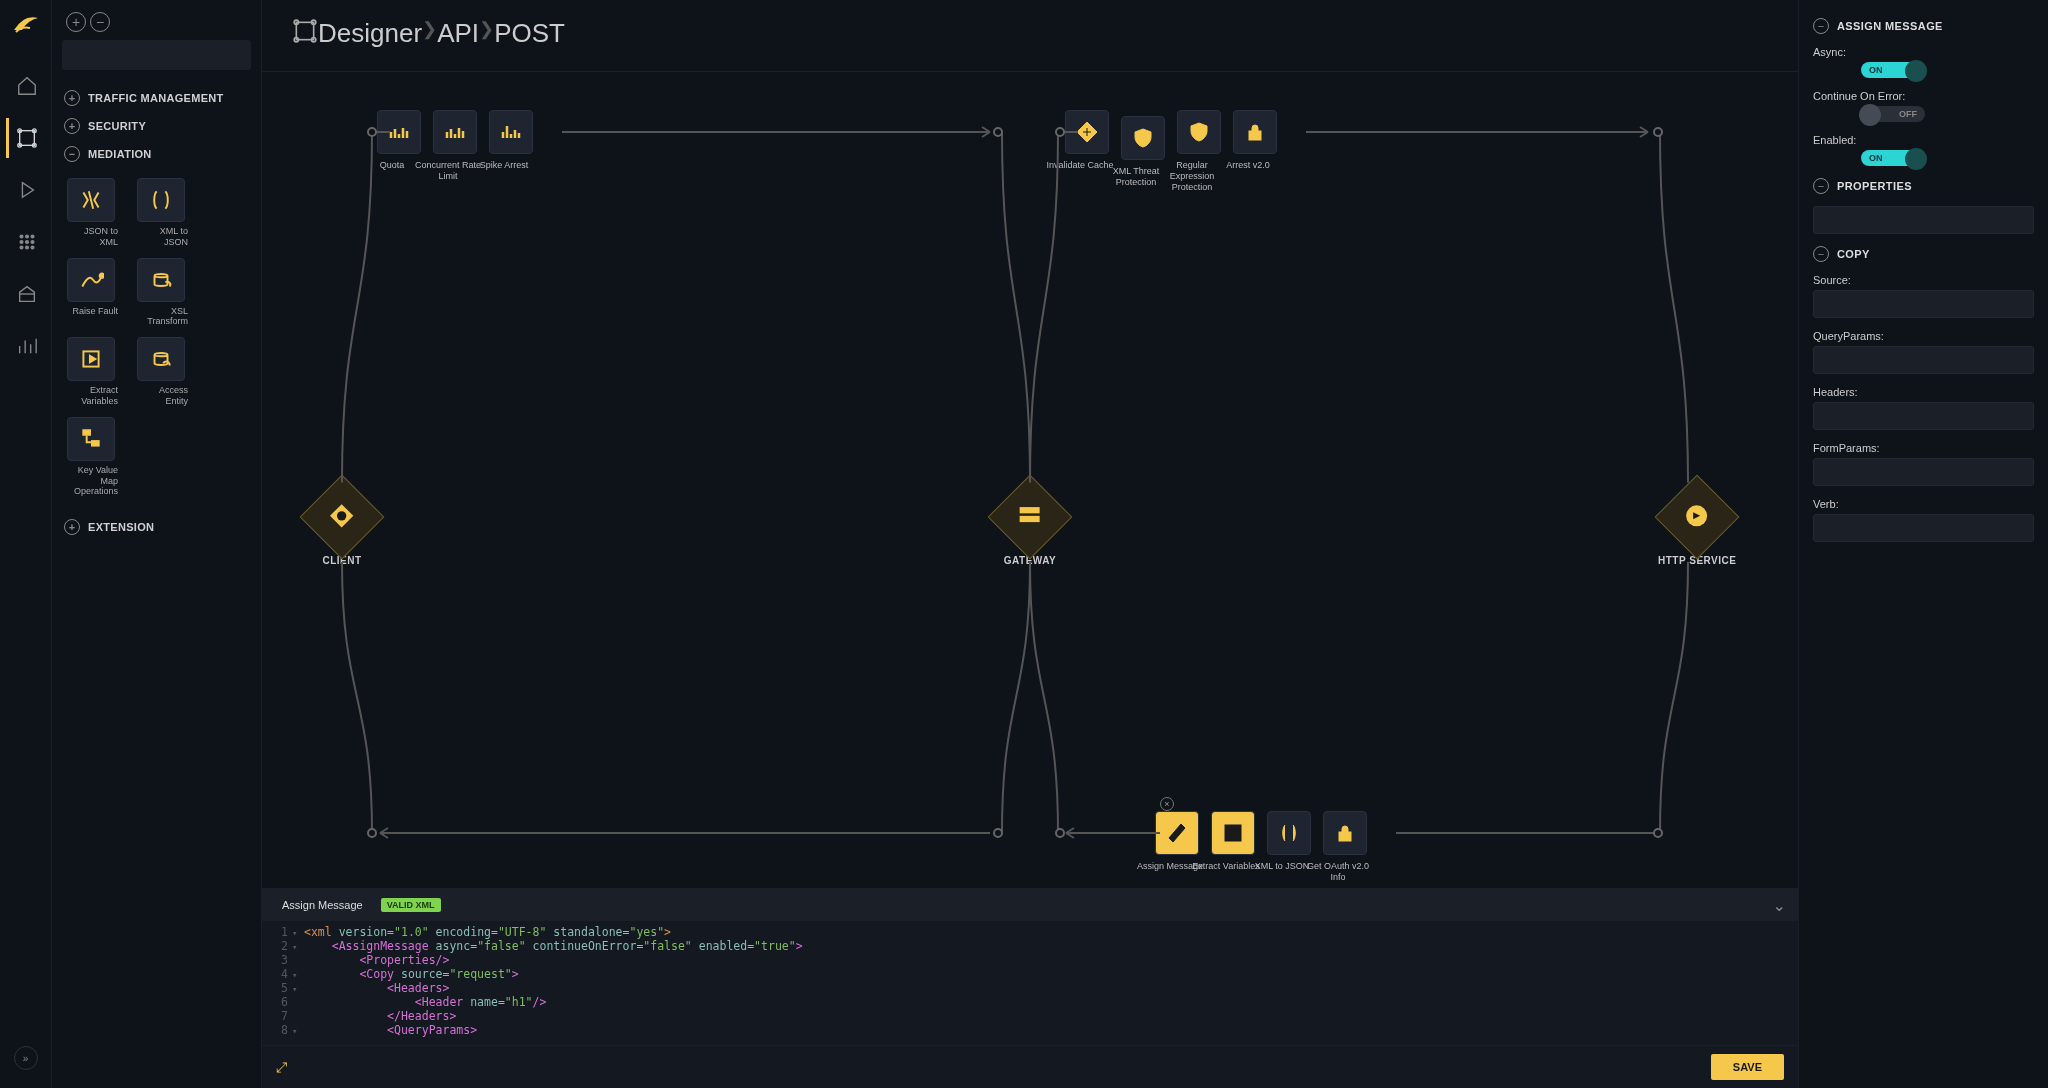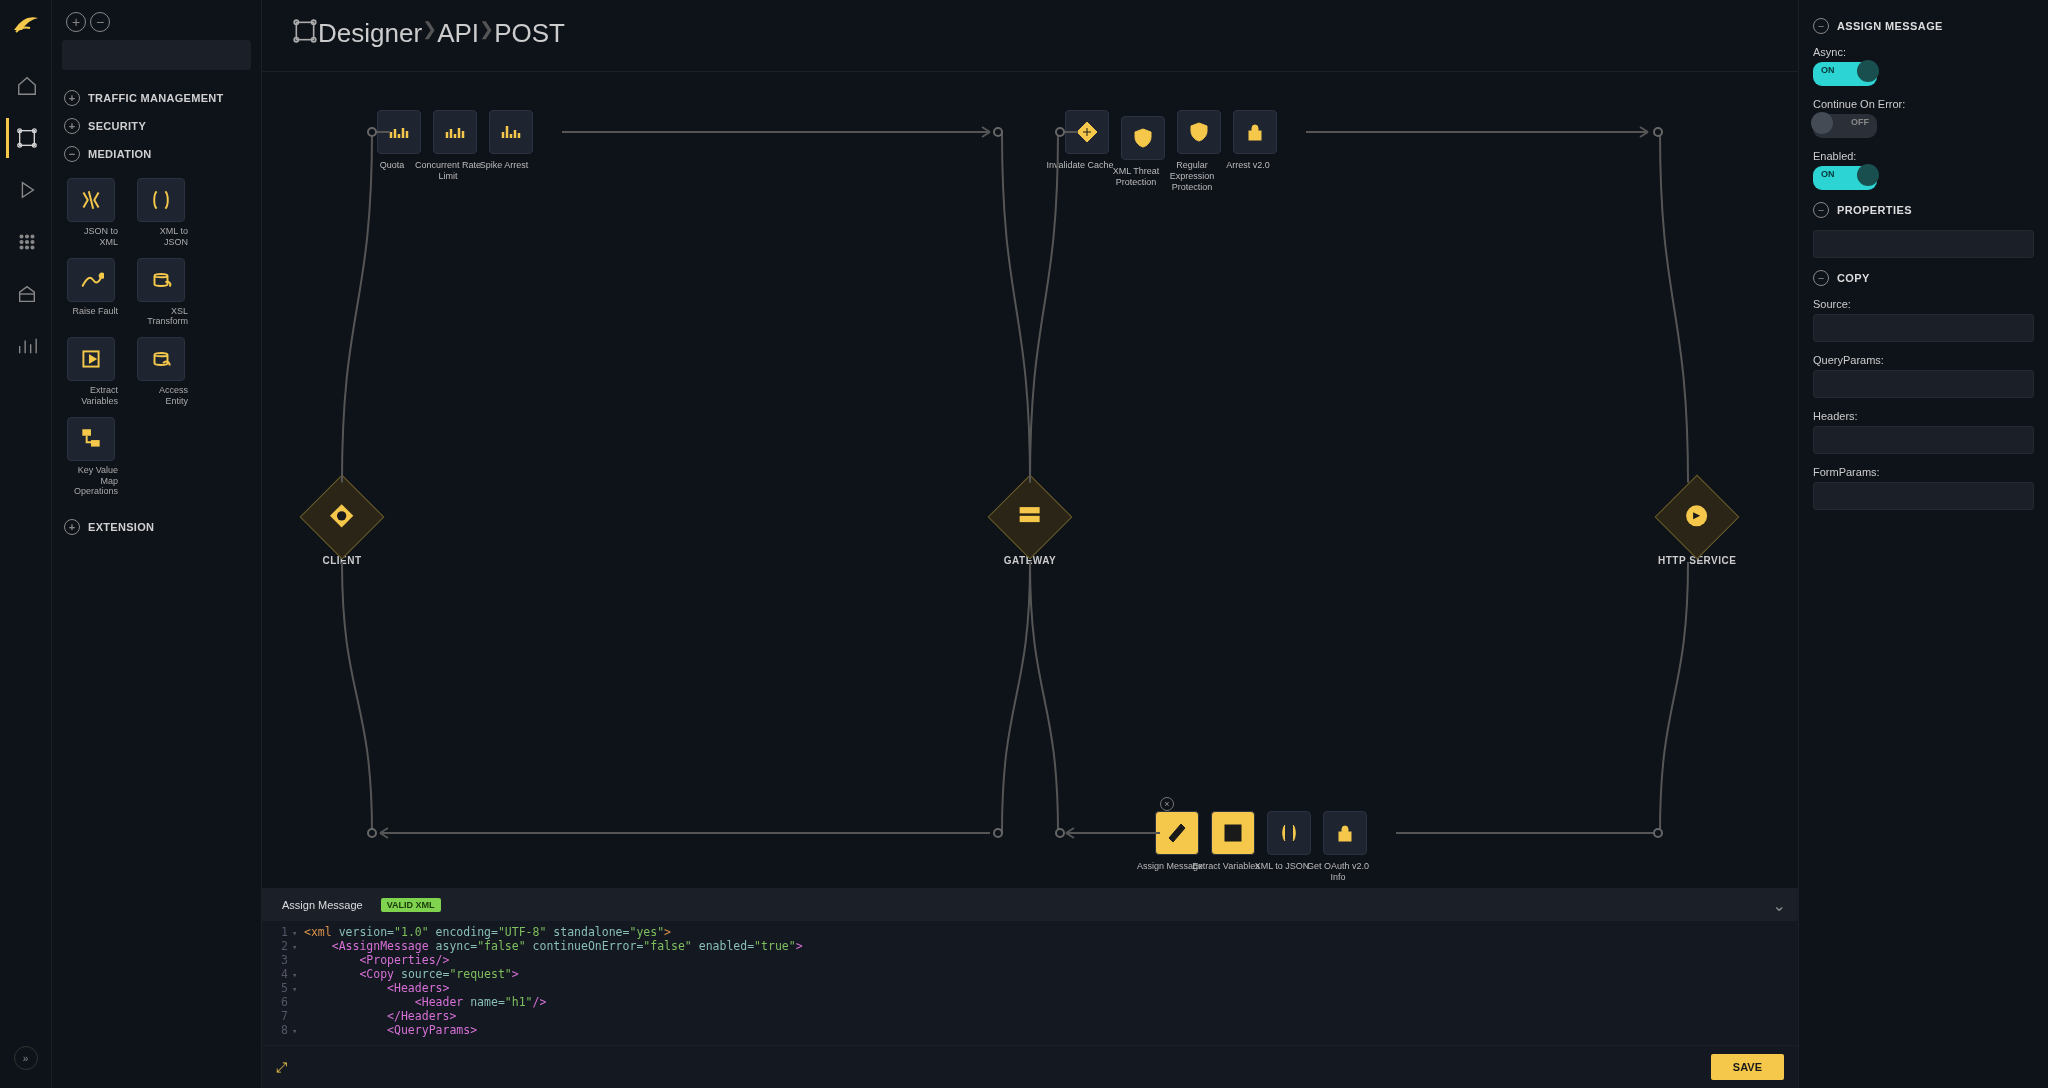--- a/index.html
+++ b/index.html
@@ -71,21 +71,21 @@
 .save-btn { margin-left:auto; background:#f5c84b; color:#1a1a1a; border:none; padding:7px 22px; font-size:11px; font-weight:600; border-radius:2px; cursor:pointer; }
 
 
 .rpanel { width:250px; background:#0e1219; border-left:1px solid #1a1f28; padding:14px 14px; overflow-y:auto; font-size:11px; }
 .rp-section-hd { display:flex; align-items:center; gap:8px; margin: 10px 0 12px 0; }
 .rp-section-hd:first-child { margin-top: 4px; }
 .rp-section-hd .circ { width:16px; height:16px; border:1.5px solid #888; border-radius:50%; display:flex; align-items:center; justify-content:center; color:#888; font-size:11px; }
 .rp-section-hd .title { font-size:11px; font-weight:700; color:#ddd; letter-spacing:0.4px; }
 .rp-field { margin-bottom: 12px; }
 .rp-label { font-size:11px; color:#ccc; margin-bottom:4px; display:block; }
-.toggle { width:64px; height:24px; background:#2a2f38; border-radius:9px; position:relative; cursor:pointer; }
+.toggle { width:64px; height:16px; background:#2a2f38; border-radius:9px; position:relative; cursor:pointer;margin-left:48px; }
 .toggle .knob { position:absolute; width:22px; height:22px; background:#444b55; border-radius:50%; top:-2px; }
 .toggle.on { background:#2dd4d4; }
 .toggle.on .knob { right:-2px; background:#1a4f4f; }
 .toggle.off .knob { left:-2px; }
 .toggle .txt { position:absolute; font-size:9px; font-weight:700; top:3px; }
 .toggle.on .txt { left:8px; color:#063636; }
 .toggle.off .txt { right:8px; color:#888; }
 .rp-input { width:100%; height:28px; background:#1a1f28; border:1px solid #242a34; border-radius:3px; color:#ccc; padding: 0 6px; }
 
 .del-badge { position:absolute; width:14px; height:14px; border:1px solid #777; border-radius:50%; display:flex; align-items:center; justify-content:center; color:#999; font-size:9px; cursor:pointer; background:#0e1219; }
@@ -523,14 +523,15 @@
     <div class="rp-field"><input class="rp-input" style=""></div>
 
     <div class="rp-section-hd">
         <span class="circ">−</span>
         <span class="title">COPY</span>
       </div>
     <div class="rp-field"><span class="rp-label">Source:</span><input class="rp-input" style=""></div>
     <div class="rp-field"><span class="rp-label">QueryParams:</span><input class="rp-input" style=""></div>
     <div class="rp-field"><span class="rp-label">Headers:</span><input class="rp-input" style=""></div>
     <div class="rp-field"><span class="rp-label">FormParams:</span><input class="rp-input" style=""></div>
+    <div class="rp-field"><span class="rp-label">Verb:</span><input class="rp-input" style=""></div>
   </div>
 </div>
 
 </body></html>

